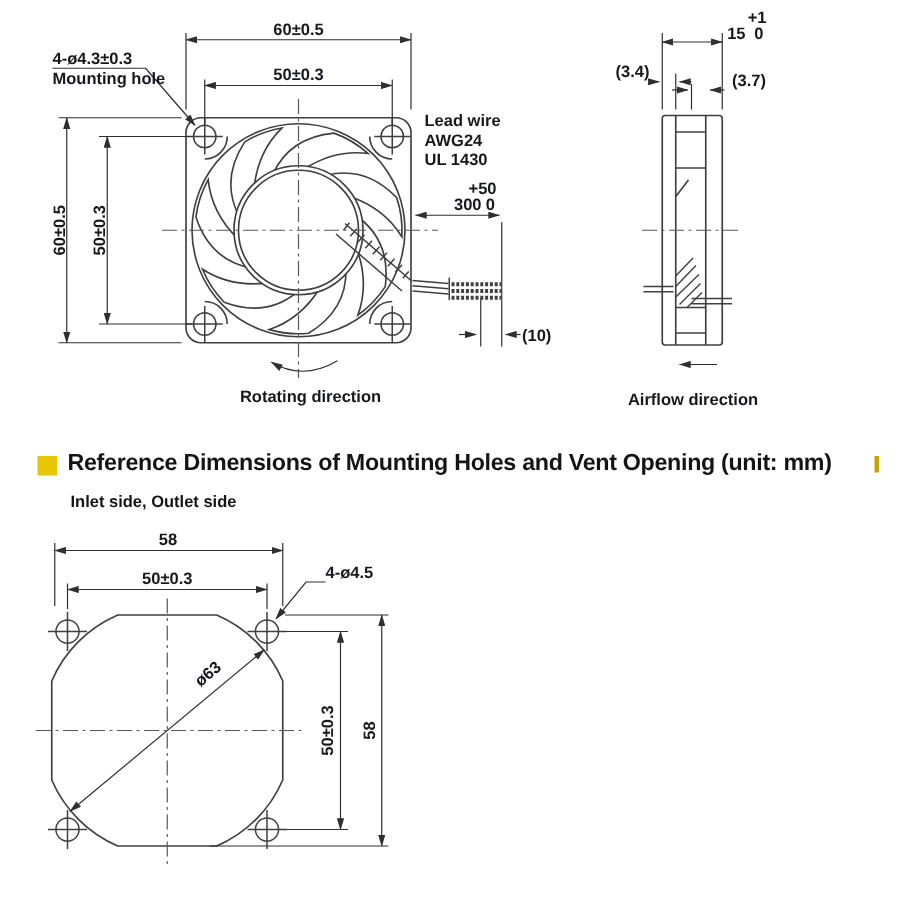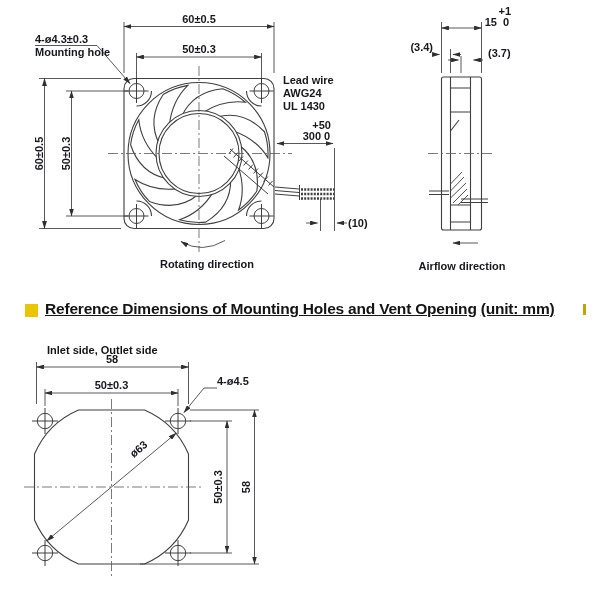--- a/index.html
+++ b/index.html
@@ -1,26 +1,26 @@
 <!DOCTYPE html>
 <html><head>
 <meta charset="utf-8">
 <style>
   html,body{margin:0;padding:0;background:#fff;}
   #stage{position:relative;width:600px;height:591px;background:#fff;overflow:hidden;
          font-family:"Liberation Sans",sans-serif;color:#17181d;}
   svg text{font-family:"Liberation Sans","DejaVu Sans",sans-serif;font-weight:bold;
            font-size:11px;fill:#17181d;}
-  .heading{position:absolute;left:25px;top:300px;display:flex;align-items:center;text-decoration:underline;}
+  .heading{position:absolute;left:25px;top:300px;display:flex;align-items:center;}
   .bullet{display:inline-block;width:13px;height:13px;background:#e9c603;margin-top:2px;}
   .heading h2{margin:0 0 0 7px;font-size:15.5px;line-height:18px;letter-spacing:-0.2px;
               font-weight:bold;color:#141414;white-space:nowrap;}
   .heading h2 .unit{margin-left:4px;}
   .edge-mark{position:absolute;left:583px;top:304px;width:3px;height:11px;background:#c3a304;}
-  .subtitle{position:absolute;left:47px;top:344px;font-size:11px;font-weight:bold;color:#141414;}
+  .subtitle{position:absolute;left:47px;top:329px;font-size:11px;font-weight:bold;color:#141414;}
 </style>
 </head>
 <body>
 
 <div id="stage">
 
 <svg width="600" height="600" viewBox="0 0 600 600" xmlns="http://www.w3.org/2000/svg" xmlns:xlink="http://www.w3.org/1999/xlink">
   <defs>
     <marker id="arr" viewBox="0 0 10 6" refX="9.3" refY="3" markerWidth="10" markerHeight="6" orient="auto-start-reverse" markerUnits="strokeWidth">
       <path d="M0,0 L10,3 L0,6 Z" fill="#2f2f33"></path>

